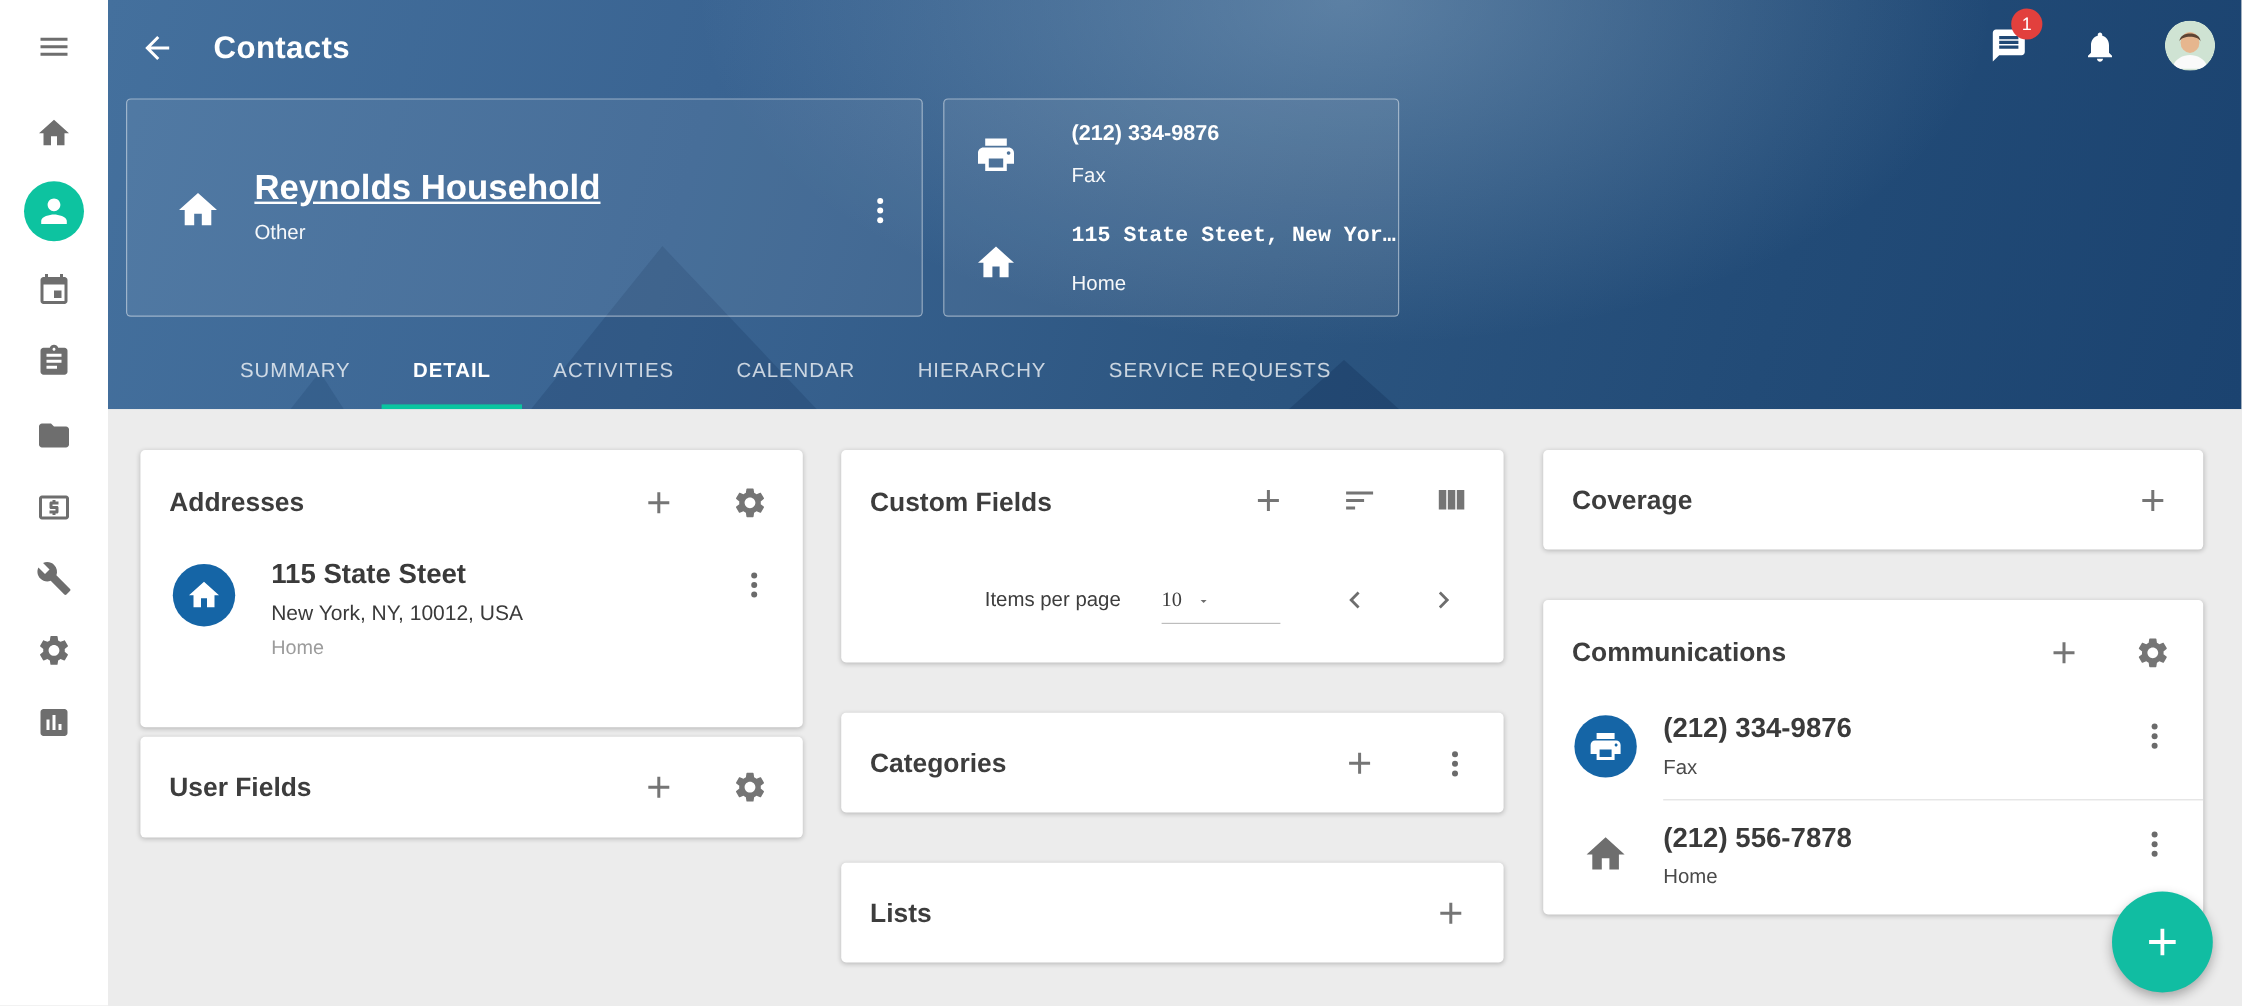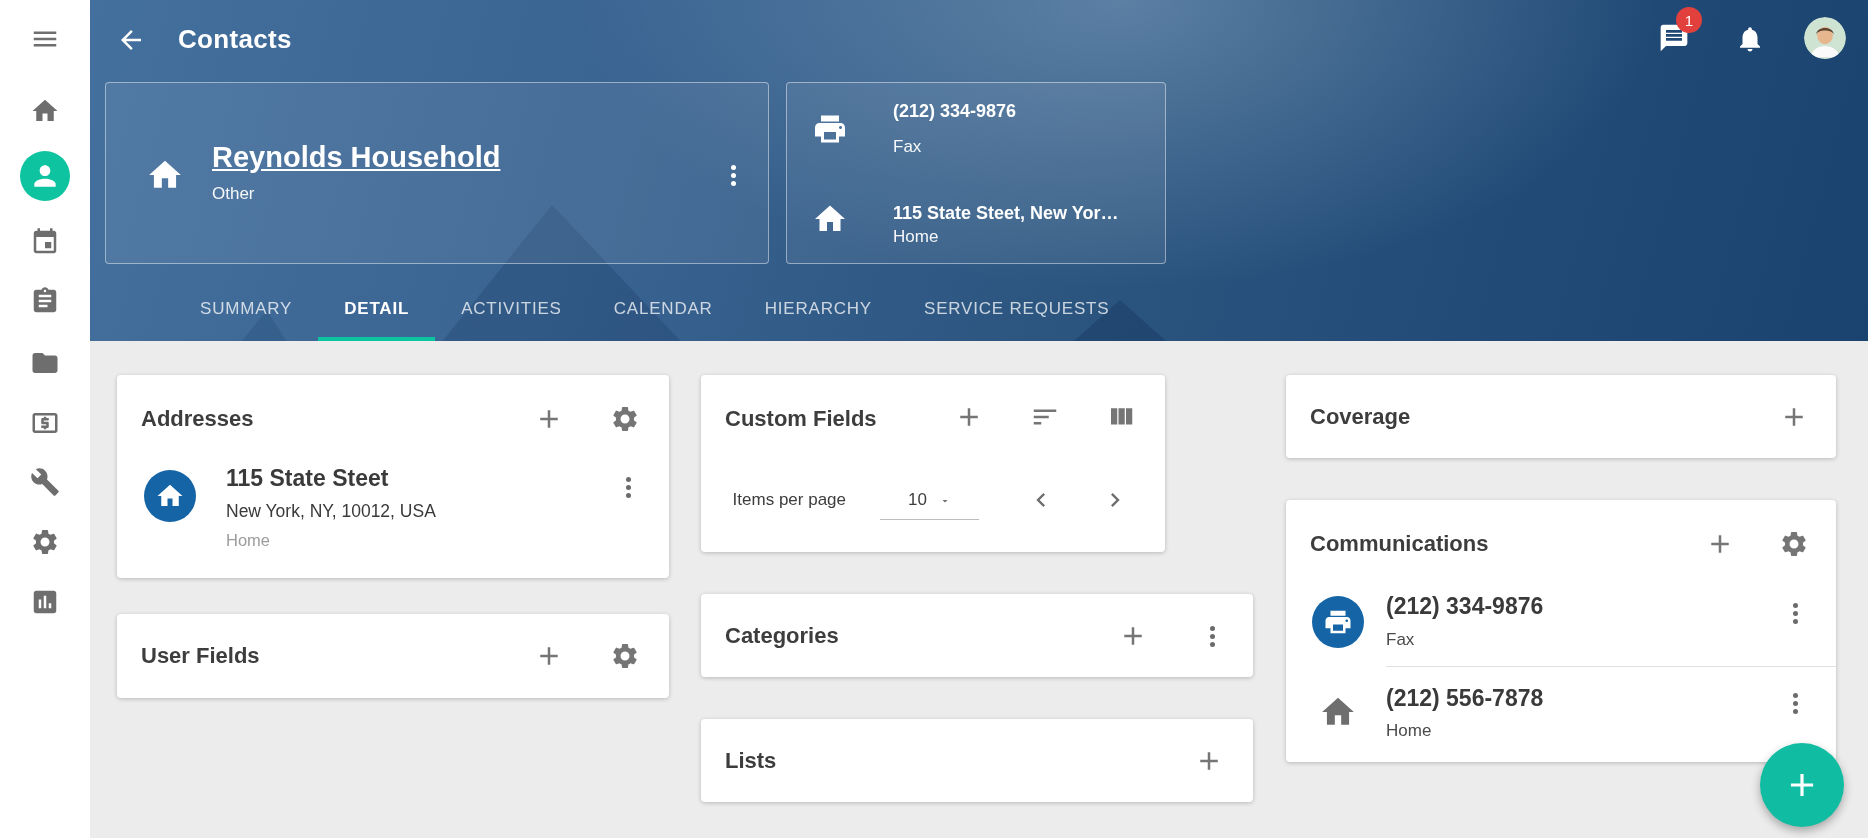--- a/index.html
+++ b/index.html
@@ -42,35 +42,35 @@
   .hero1 { left:15px; top:82px; width:664px; height:182px; }
   .hero2 { left:696px; top:82px; width:380px; height:182px; }
   .hero-home { left:40px; top:73px; width:38px; height:38px; color:#fff; }
   .hero-name { left:106px; top:58px; font-size:29px; font-weight:bold; color:#fff;text-decoration:underline; }
   .hero-type { left:106px; top:101px; font-size:17px; color:rgba(255,255,255,.95); }
   .hero-kebab { right:22px; top:80px; color:#ffffff; }
 
   .h2-icon1 { left:25px; top:28px; width:36px; height:36px; color:#fff; }
   .h2-icon2 { left:25px; top:118px; width:36px; height:36px; color:#fff; }
   .h2-val1 { left:106px; top:18px; } .h2-lab1 { left:106px; top:54px; }
-  .h2-val2 { left:106px; top:120px; } .h2-lab2 { left:106px; top:144px; }
+  .h2-val2 { left:106px; top:104px;font-family:Liberation Mono, monospace; } .h2-lab2 { left:106px; top:144px; }
   .h2-val { font-size:18px; font-weight:bold; color:#fff; white-space:nowrap; }
   .h2-lab { font-size:17px; color:rgba(255,255,255,.95); }
 
   .tabs { position:absolute; left:84px; top:277px; height:64px; display:flex; z-index:3; }
   .tab { height:100%; display:flex; align-items:center; padding:4px 26px 0 26px; font-size:17px; letter-spacing:.8px;
          color:rgba(255,255,255,.75); cursor:pointer; border-bottom:4px solid transparent; white-space:nowrap; }
   .tab.active { color:#fff; font-weight:bold; border-bottom-color:#0ac5a0; }
 
   
   .content { position:absolute; left:90px; top:341px; width:1778px; height:497px; background:#ececec; }
   .card { position:absolute; background:#ffffff; border-radius:4px; box-shadow:0 1px 4px rgba(0,0,0,.22); }
-  .c-addresses    { left:27px;   top:34px;  width:552px; height:203px; }
+  .c-addresses    { left:27px;   top:34px;  width:552px; height:231px; }
   .c-userfields   { left:27px;   top:273px; width:552px; height:84px; }
-  .c-customfields { left:611px;  top:34px;  width:464px; height:177px; }
+  .c-customfields { left:611px;  top:34px;  width:552px; height:177px; }
   .c-categories   { left:611px;  top:253px; width:552px; height:83px; }
   .c-lists        { left:611px;  top:378px; width:552px; height:83px; }
   .c-coverage     { left:1196px; top:34px;  width:550px; height:83px; }
   .c-comms        { left:1196px; top:159px; width:550px; height:262px; }
 
   .card-title { position:absolute; left:24px; font-size:22px; font-weight:bold; color:#3d3d3d; }
   .t-top { top:31px; } .t-center { top:50%; transform:translateY(-50%); }
   .head-ic { position:absolute; width:30px; height:30px; color:#757575; cursor:pointer; }
   .head-ic svg { width:30px; height:30px; }
 
@@ -83,22 +83,22 @@
   .blue-circle svg { width:30px; height:30px; }
 
   .body-bold { position:absolute; font-size:23px; font-weight:bold; color:#3a3a3a; white-space:nowrap; }
   .body-reg  { position:absolute; font-size:17.5px; color:#3a3a3a; white-space:nowrap; }
   .body-mut  { position:absolute; font-size:16.5px; color:#9c9c9c; white-space:nowrap; }
   .body-lab  { position:absolute; font-size:17px; color:#4a4a4a; white-space:nowrap; }
 
   .pagination { position:absolute; left:0; right:0; top:96px; height:58px; display:flex; align-items:center;
                 justify-content:flex-end; padding-right:36px; color:#3d3d3d; font-size:17px; }
   .pg-label { margin-right:34px; }
-  .pg-select { display:flex; align-items:center; justify-content:center; gap:12px; width:99px; height:40px;
-               border-bottom:1px solid #bdbdbd; margin-right:48px; cursor:pointer; }
+  .pg-select { display:flex; align-items:center; justify-content:flex-start; gap:12px; width:99px; height:40px;
+               border-bottom:1px solid #bdbdbd; margin-right:48px; cursor:pointer;font-family:Liberation Serif, serif; }
   .pg-caret { width:12px; height:12px; color:#6e6e6e; margin-top:3px; }
   .pg-chev { width:28px; height:28px; color:#6e6e6e; cursor:pointer; }
   .pg-chev.first { margin-right:46px; }
 
   .divider { position:absolute; left:100px; right:0; top:166px; border-top:1px solid #e0e0e0; }
   .gray-home { position:absolute; width:38px; height:38px; color:#6e6e6e; }
 
   .fab { position:absolute; left:1670px; top:402px; width:84px; height:84px; border-radius:50%; background:#11bda2;
          color:#ffffff; display:flex; align-items:center; justify-content:center; box-shadow:0 4px 10px rgba(0,0,0,.3);
          cursor:pointer; z-index:20; }

